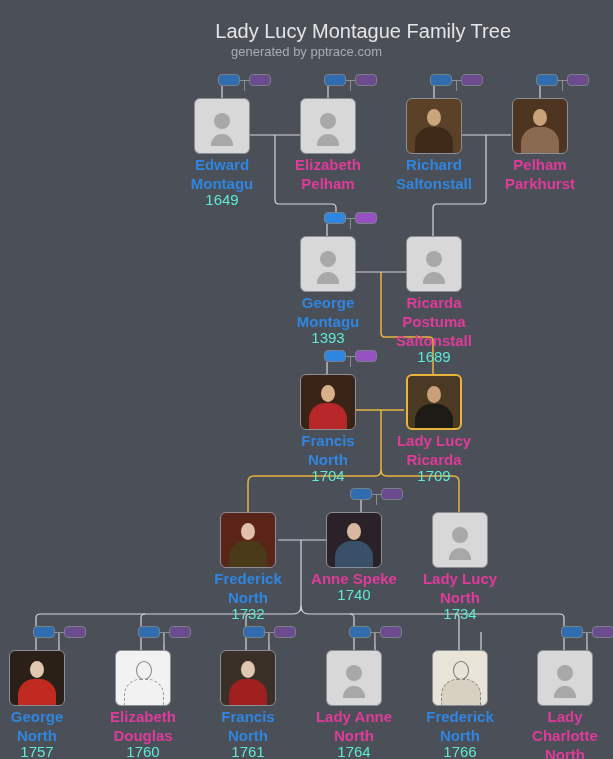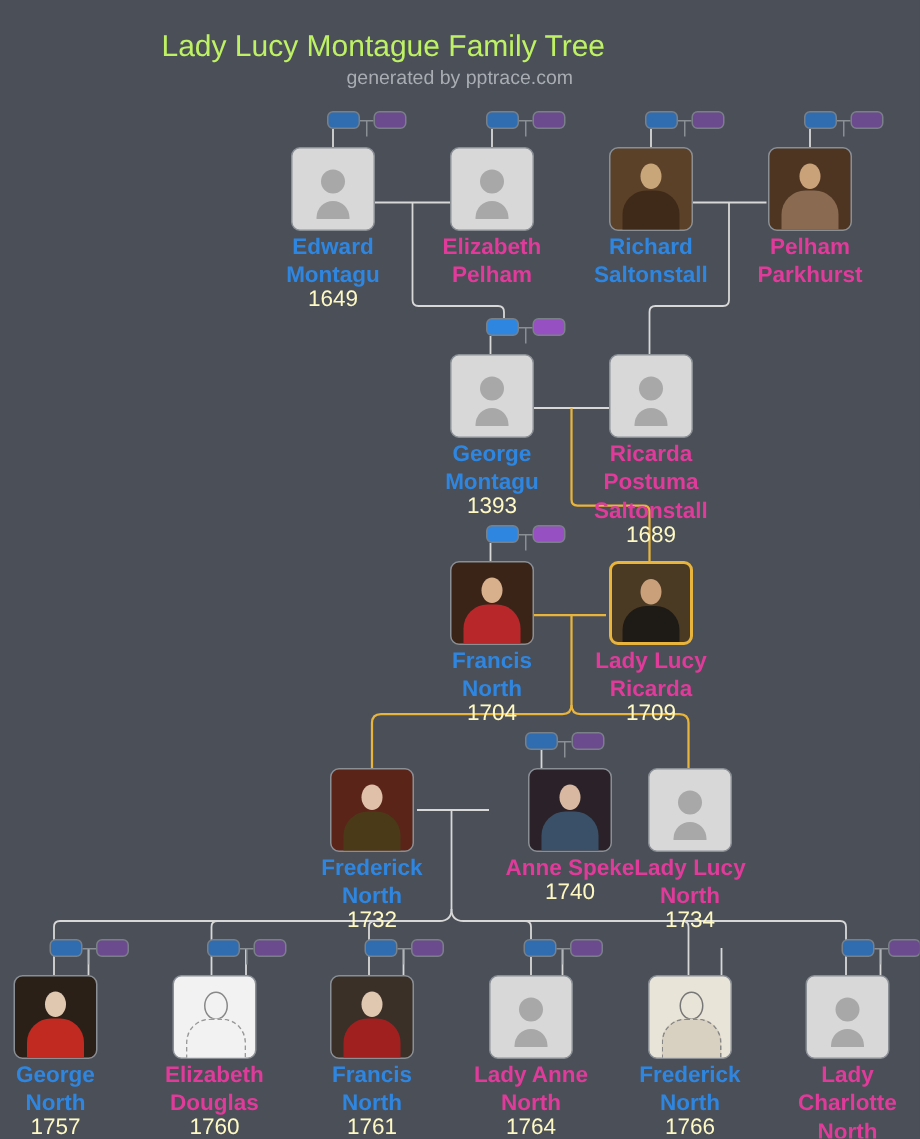--- a/index.html
+++ b/index.html
@@ -4,21 +4,21 @@
   <style>
     html, body { margin: 0; padding: 0; }
     body {
       width: 613px; height: 759px; overflow: hidden;
       background: #4a4f58;
       font-family: "Liberation Sans", sans-serif;
       position: relative;
     }
     .title {
       position: absolute; left: 0; width: 511px; top: 20px;
-      text-align: center; color: #bef264; font-size: 20px;
+      text-align: right; color: #e5e5e5; font-size: 20px;
     }
     .subtitle {
       position: absolute; left: 0; width: 613px; top: 44px;
       text-align: center; color: #a9adb3; font-size: 13px;
     }
     svg.lines { position: absolute; left: 0; top: 0; width: 613px; height: 759px; }
     .person {
       position: absolute; width: 106px; text-align: center;
     }
     .card {
@@ -41,21 +41,21 @@
       position: absolute; left: 50%; top: 10px; width: 14px; height: 17px;
       margin-left: -7px; border-radius: 50%;
     }
     .card.photo .portrait-body {
       position: absolute; left: 50%; top: 28px; width: 38px; height: 28px;
       margin-left: -19px; border-radius: 16px 16px 0 0;
     }
     .name { font-weight: bold; font-size: 15px; line-height: 16px; margin-top: 3px; }
     .name.m { color: #2f86e0; text-align: center; }
     .name.f { color: #e03b9a; }
-    .year { color: #fef9c3; font-size: 15px; line-height: 16px; text-align: center; }
+    .year { color: #5eead4; font-size: 15px; line-height: 16px; text-align: center; }
     .pills {
       position: absolute; width: 56px; height: 14px;
     }
     .pill {
       position: absolute; top: 0; width: 22px; height: 12px; border-radius: 4px;
       border: 1px solid #7a8088; box-sizing: border-box;
     }
     .pill.blue { left: 0; background: #2f6db0; }
     .pill.purple { left: 31px; background: #6c4a8e; }
     .pills.active .pill.blue { background: #2f86e0; }
@@ -264,21 +264,21 @@
 
 <div class="person" style="left:195px; top:512px;">
   <div class="card photo" style="background:#5a2418;">
     <div class="portrait-face" style="background:#e0c0a8;"></div>
     <div class="portrait-body" style="background:#4a3a18;"></div>
   </div>
   <div class="name m">Frederick</div>
   <div class="name m">North</div>
   <div class="year">1732</div>
 </div>
-<div class="person" style="left:301px; top:512px;margin-left:26px;">
+<div class="person" style="left:301px; top:512px;">
   <div class="card photo" style="background:#2a2228;">
     <div class="portrait-face" style="background:#d8b8a0;"></div>
     <div class="portrait-body" style="background:#3a5068;"></div>
   </div>
   <div class="name f">Anne Speke</div>
   <div class="year">1740</div>
 </div>
 <div class="person" style="left:407px; top:512px;">
   <div class="card">
       <div class="ph-head"></div>

